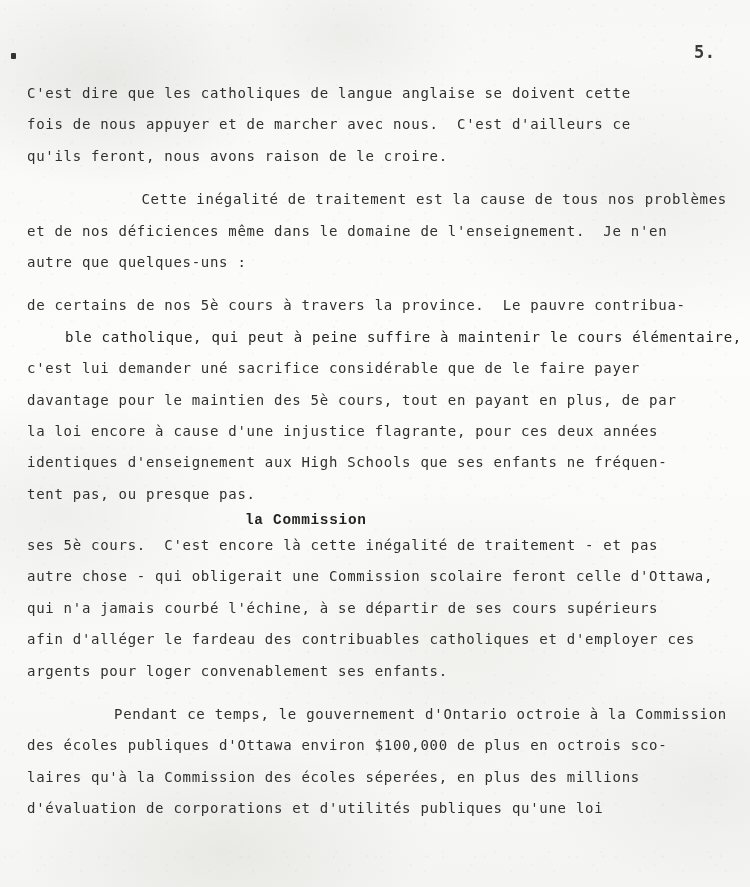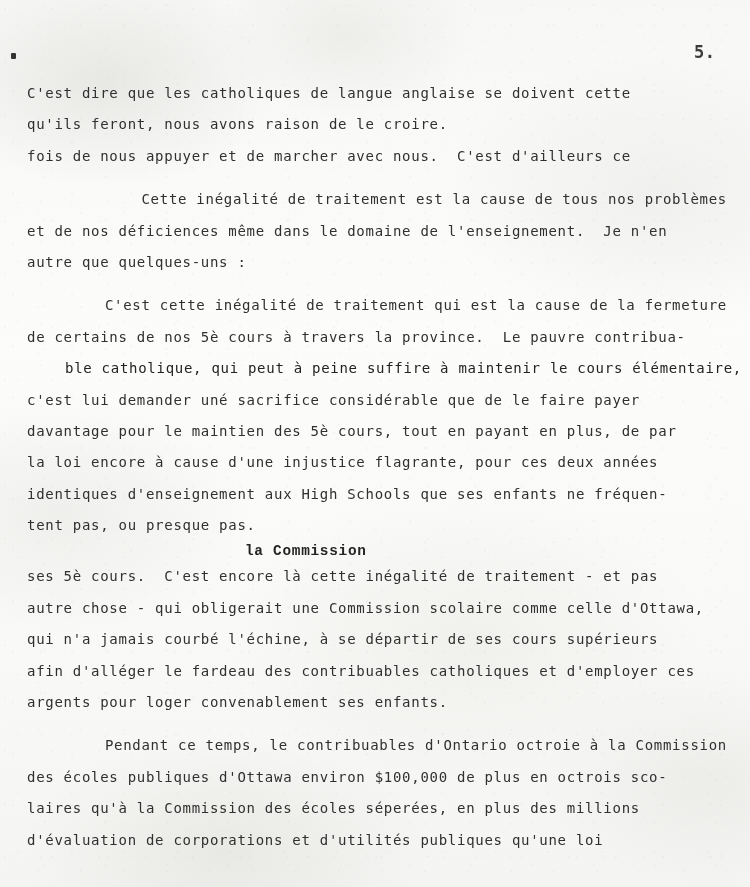--- a/index.html
+++ b/index.html
@@ -106,49 +106,48 @@
 
   <div id="grain"></div>
 
   <div id="corner-mark"></div>
 
   <div id="page-number">5.</div>
 
   <div id="body-text">
 
     <div class="line">C'est dire que les catholiques de langue anglaise se doivent cette</div>
+    <div class="line">fois de nous appuyer et de marcher avec nous.  C'est d'ailleurs ce</div>
     <div class="line">qu'ils feront, nous avons raison de le croire.</div>
-    <div class="line">fois de nous appuyer et de marcher avec nous.  C'est d'ailleurs ce</div>
 
     <div class="gap-para"></div>
 
     <div class="line indent">Cette inégalité de traitement est la cause de tous nos problèmes</div>
     <div class="line">et de nos déficiences même dans le domaine de l'enseignement.  Je n'en</div>
     <div class="line">autre que quelques-uns :</div>
 
     <div class="gap-para"></div>
 
-    <div class="line indent">C'est cette inégalité de traitement qui est la cause de la fermeture</div>
     <div class="line">de certains de nos 5è cours à travers la province.  Le pauvre contribua-</div>
     <div class="line ink-dark">ble catholique, qui peut à peine suffire à maintenir le cours élémentaire,</div>
     <div class="line">c'est lui demander uné sacrifice considérable que de le faire payer</div>
     <div class="line">davantage pour le maintien des 5è cours, tout en payant en plus, de par</div>
     <div class="line">la loi encore à cause d'une injustice flagrante, pour ces deux années</div>
     <div class="line">identiques d'enseignement aux High Schools que ses enfants ne fréquen-</div>
     <div class="line">tent pas, ou presque pas.</div>
 
     <div class="insert-line">la Commission</div>
 
     <div class="line">ses 5è cours.  C'est encore là cette inégalité de traitement - et pas</div>
-    <div class="line">autre chose - qui obligerait une Commission scolaire comme celle d'Ottawa,</div>
+    <div class="line">autre chose - qui obligerait une Commission scolaire feront celle d'Ottawa,</div>
     <div class="line">qui n'a jamais courbé l'échine, à se départir de ses cours supérieurs</div>
     <div class="line">afin d'alléger le fardeau des contribuables catholiques et d'employer ces</div>
     <div class="line">argents pour loger convenablement ses enfants.</div>
 
     <div class="gap-para"></div>
 
-    <div class="line indent">Pendant ce temps, le contribuables d'Ontario octroie à la Commission</div>
+    <div class="line indent">Pendant ce temps, le gouvernement d'Ontario octroie à la Commission</div>
     <div class="line">des écoles publiques d'Ottawa environ $100,000 de plus en octrois sco-</div>
     <div class="line">laires qu'à la Commission des écoles séperées, en plus des millions</div>
     <div class="line">d'évaluation de corporations et d'utilités publiques qu'une loi</div>
 
   </div>
 </div>
 
 </body></html>

